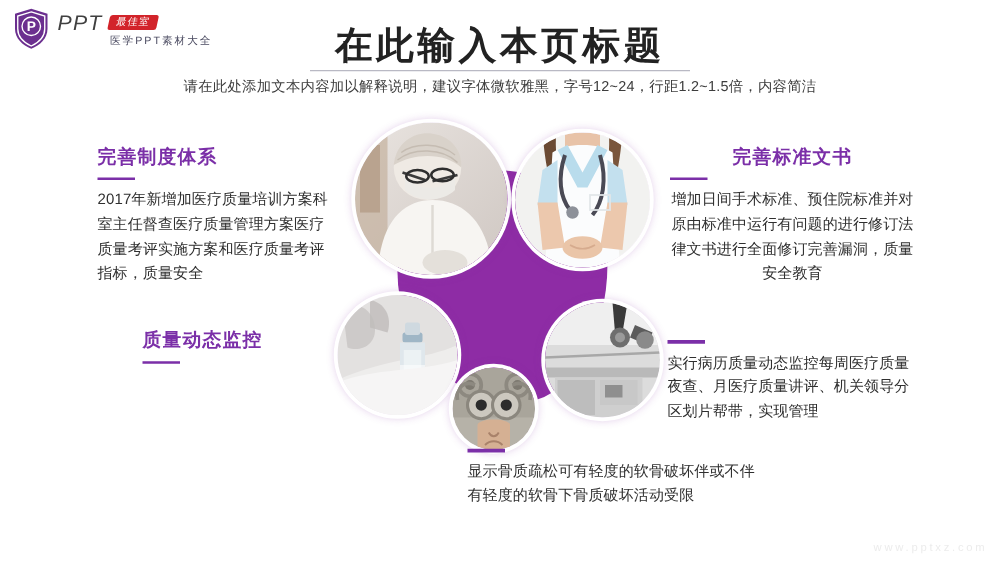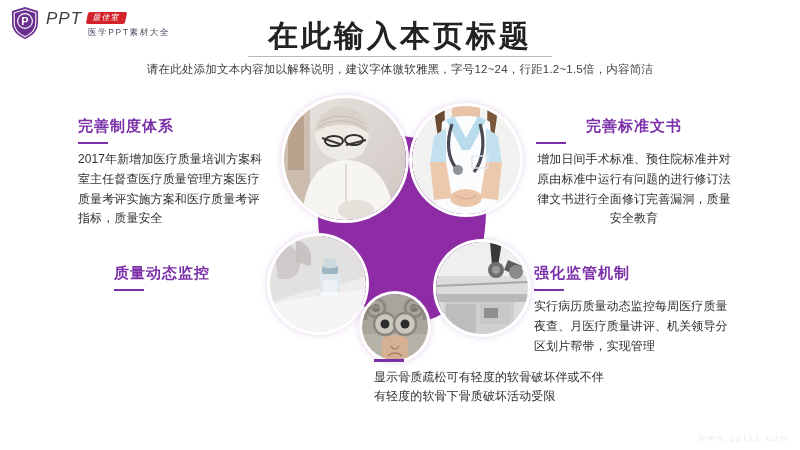--- a/index.html
+++ b/index.html
@@ -367,21 +367,20 @@
   <div class="block-underline"></div>
   <div class="block-body">增加日间手术标准、预住院标准并对原由标准中运行有问题的进行修订法律文书进行全面修订完善漏洞，质量安全教育</div>
 </div>
 
 <div class="block" id="block-mid-left">
   <div class="block-title">质量动态监控</div>
   <div class="block-underline"></div>
 </div>
 
 <div class="block" id="block-mid-right">
-  <div class="block-title">强化监管机制</div>
   <div class="block-underline"></div>
   <div class="block-body">实行病历质量动态监控每周医疗质量夜查、月医疗质量讲评、机关领导分区划片帮带，实现管理</div>
 </div>
 
 <div class="block" id="block-bottom">
   <div class="block-underline"></div>
   <div class="block-body">显示骨质疏松可有轻度的软骨破坏伴或不伴有轻度的软骨下骨质破坏活动受限</div>
 </div>
 
 <div class="watermark">www.pptxz.com</div>

